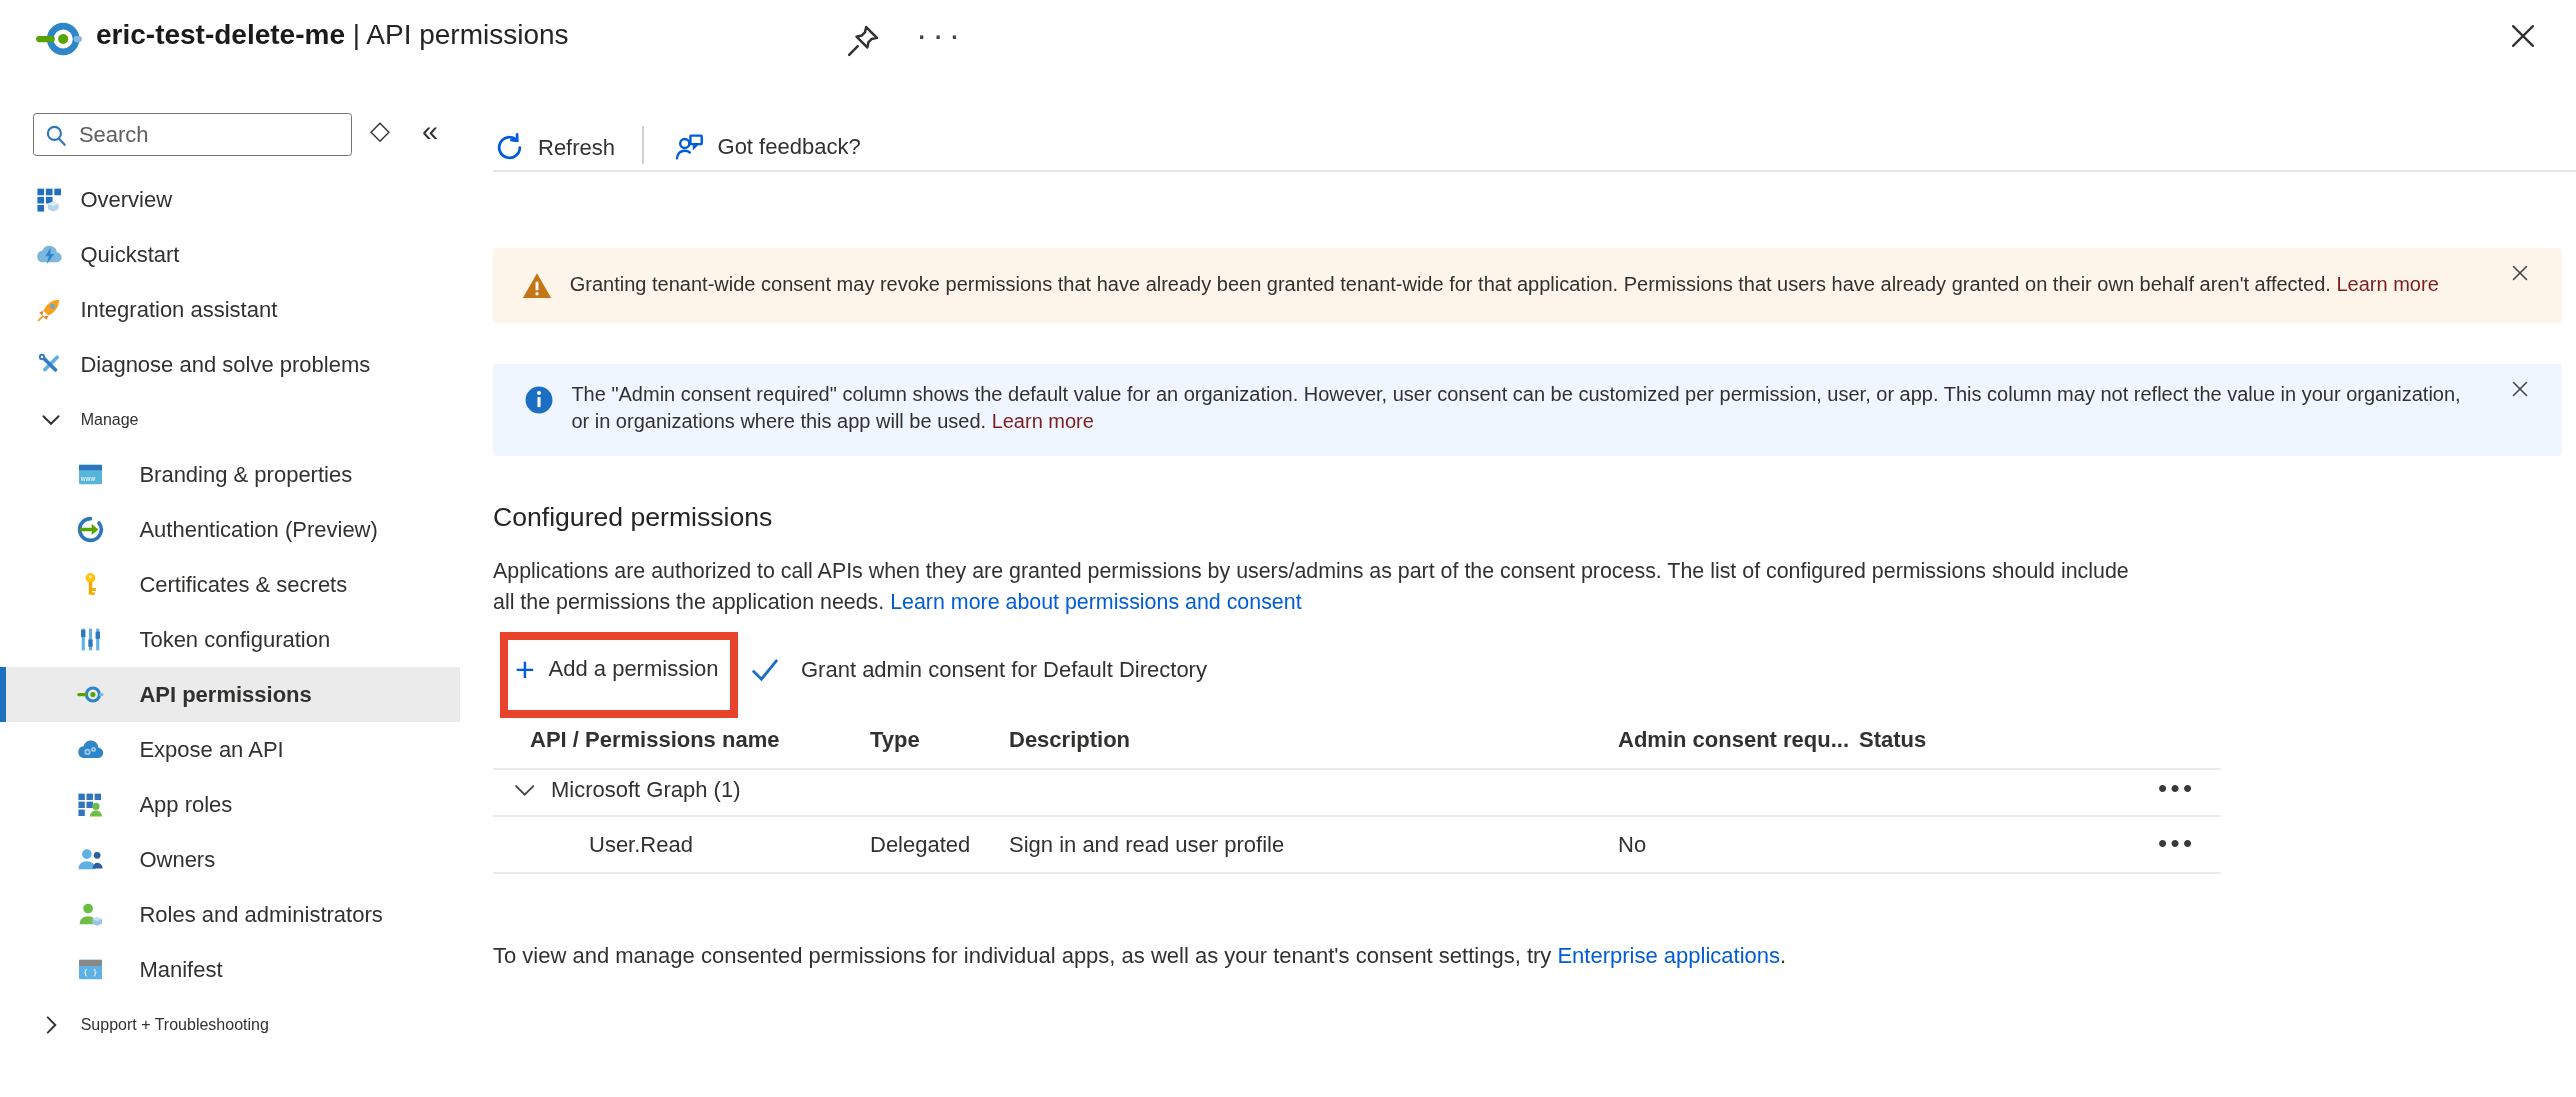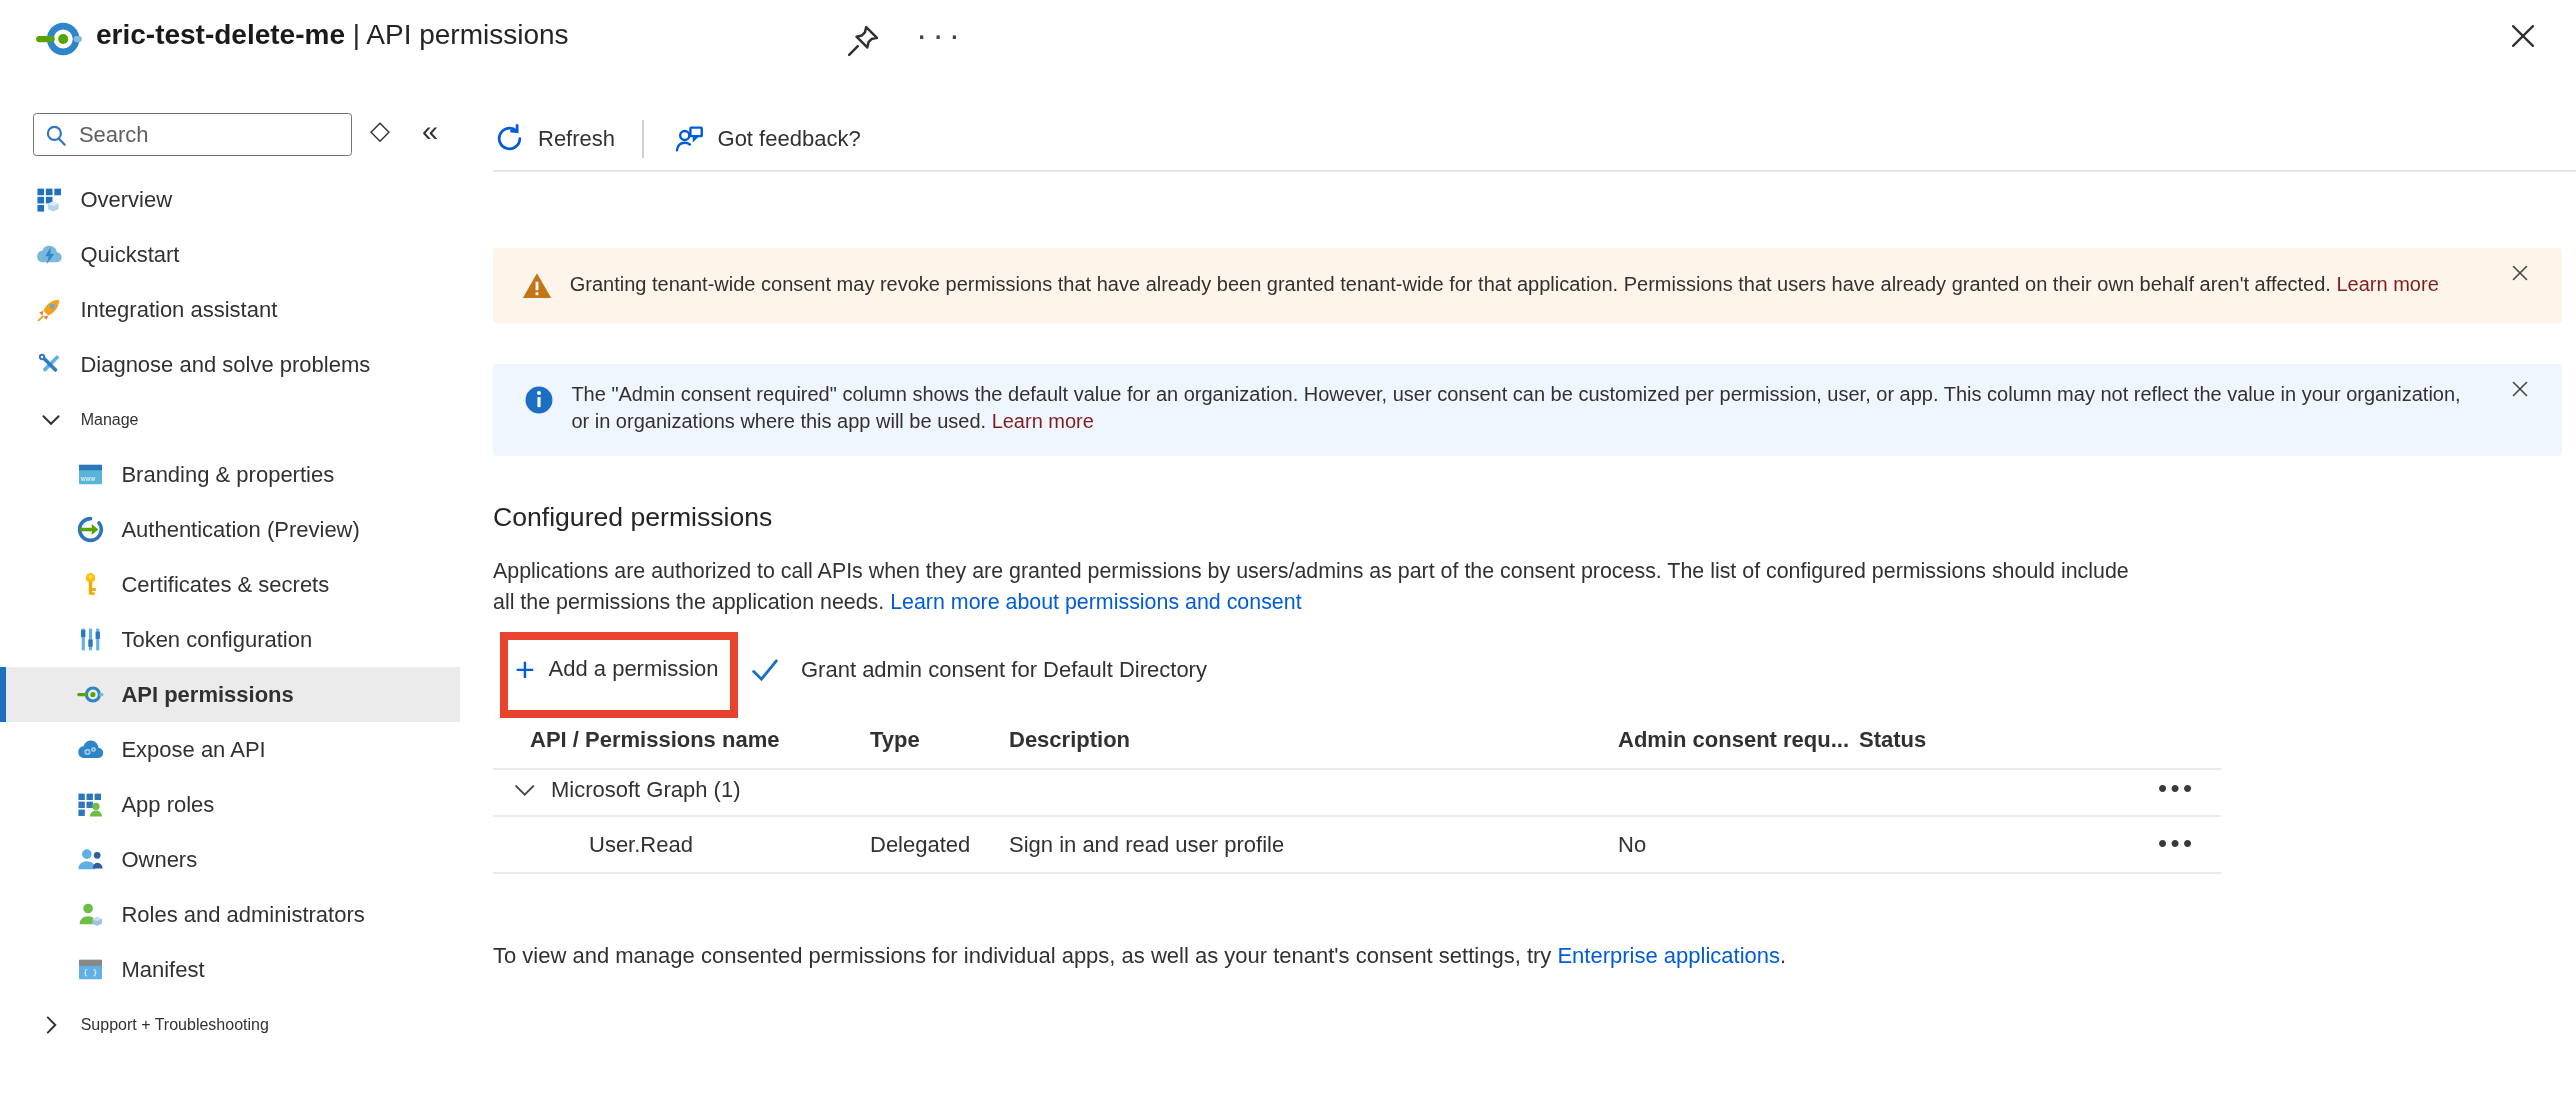--- a/index.html
+++ b/index.html
@@ -31,27 +31,27 @@
   }
   .searchbox input {
     border:none; outline:none; width:100%; font-size:22px; color:#323130;
     font-family:"Liberation Sans","DejaVu Sans",sans-serif; background:transparent;
   }
   .searchbox input::placeholder { color:#605E5C; }
   .side-glyph { position:absolute; top:12px; font-size:26px; color:#323130; }
   .nav { position:absolute; left:0; top:69px; width:477px; }
   .nav-item { display:flex; align-items:center; height:55px; padding-left:34px; font-size:22px; color:#323130; cursor:pointer; }
   .nav-item .ic { width:31px; height:31px; margin-right:15.4px; flex:0 0 31px; display:flex; align-items:center; justify-content:center; }
-  .nav-item.child { padding-left:75px; }
+  .nav-item.child { padding-left:75px;gap:18px; }
   .nav-item.selected { background:#EBEBEB; width:460px; border-left:6.9px solid #1D70C0; padding-left:69px; font-weight:700; }
   .nav-section { display:flex; align-items:center; height:55px; padding-left:38px; font-size:16px; color:#323130; cursor:pointer; }
   .nav-section .chev { width:29px; margin-right:13.7px; display:flex; align-items:center; }
 
   
-  .toolbar { left:493px; top:113px; height:51px; display:flex; align-items:center; }
+  .toolbar { left:493px; top:113px; height:51px; display:flex; align-items:flex-end; }
   .toolbar .cmd { display:flex; align-items:center; font-size:22px; color:#323130; cursor:pointer; }
   .toolbar .cmd svg { margin-right:12px; }
   .toolbar .sep { width:1.7px; height:38px; background:#D2D0CE; margin:0 27.4px; }
   .toolbar-divider { left:493px; top:170px; width:2083px; height:1.7px; background:#E8E6E4; }
 
   
   .banner { left:493px; width:2069px; border-radius:3.4px; display:flex; }
   .banner .btxt { font-size:20px; color:#323130; line-height:27.4px; }
   .banner-close { position:absolute; right:29px; top:12px; cursor:pointer; }
   .warning { top:248px; height:75px; background:#FDF4EA; }

